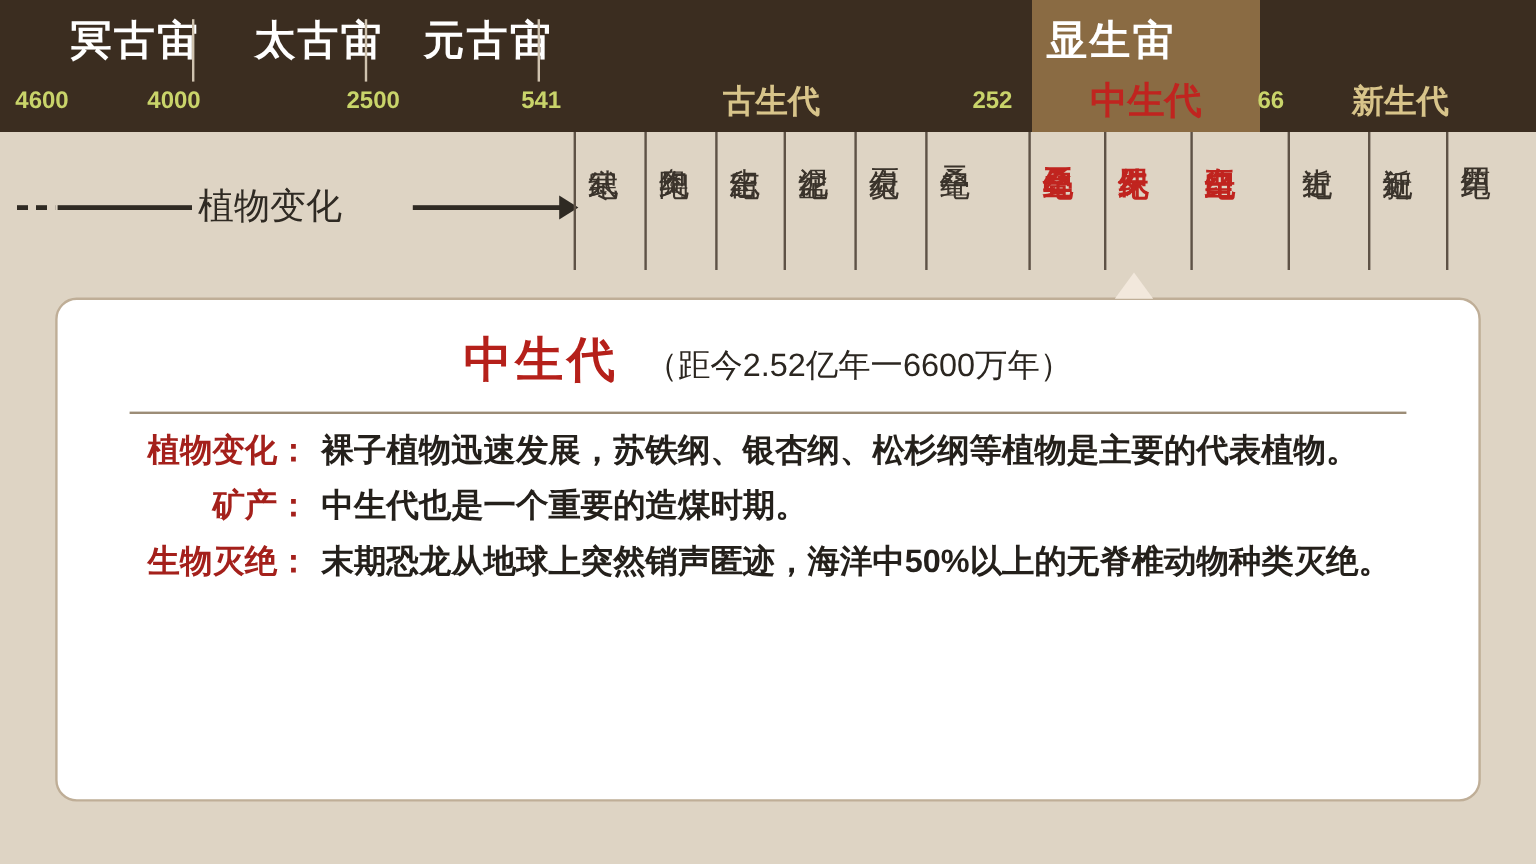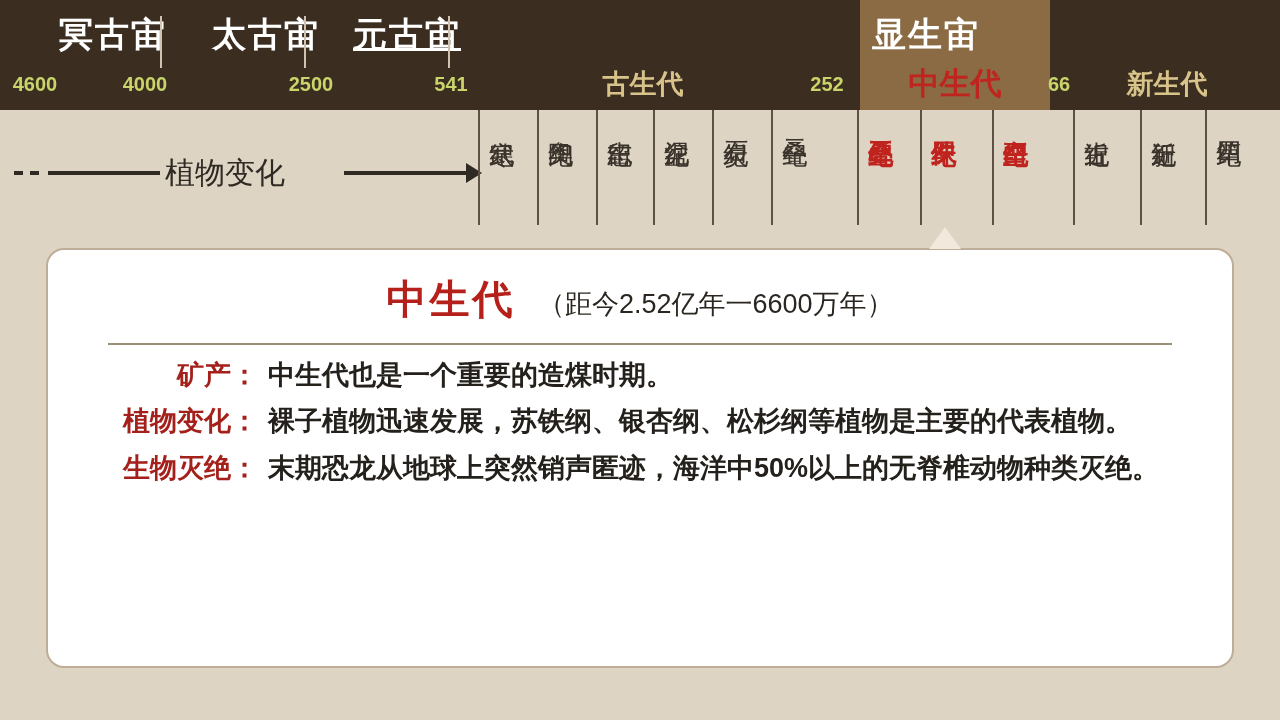--- a/index.html
+++ b/index.html
@@ -229,21 +229,21 @@
 </style>
 </head>
 <body>
 
 <div class="eon-bar">
   <div class="eon-highlight"></div>
 
   <div class="eon-names">
     <div class="eon-name" style="left:0px;width:160px;">冥古宙</div>
     <div class="eon-name" style="left:162px;width:142px;">太古宙</div>
-    <div class="eon-name" style="left:306px;width:136px;text-decoration:underline;">元古宙</div>
+    <div class="eon-name" style="left:306px;width:136px;">元古宙</div>
     <div class="eon-name" style="left:474px;width:838px;">显生宙</div>
 
     <div class="eon-div" style="left:160px;"></div>
     <div class="eon-div" style="left:304px;"></div>
     <div class="eon-div" style="left:448px;"></div>
   </div>
 
   <div class="era-row">
     <div class="era-name" style="left:490px;width:306px;">古生代</div>
     <div class="era-name mesozoic" style="left:860px;width:190px;">中生代</div>
@@ -285,25 +285,25 @@
 
 <div class="card">
   <div class="card-title-row">
     <span class="card-title">中生代</span>
     <span class="card-sub">（距今2.52亿年一6600万年）</span>
   </div>
   <div class="card-rule"></div>
 
   <div class="rows">
     <div class="row">
+      <div class="row-label">植物变化：</div>
+      <div class="row-text">裸子植物迅速发展，苏铁纲、银杏纲、松杉纲等植物是主要的代表植物。</div>
+    </div>
+    <div class="row">
       <div class="row-label">矿产：</div>
       <div class="row-text">中生代也是一个重要的造煤时期。</div>
-    </div>
-    <div class="row">
-      <div class="row-label">植物变化：</div>
-      <div class="row-text">裸子植物迅速发展，苏铁纲、银杏纲、松杉纲等植物是主要的代表植物。</div>
     </div>
     <div class="row">
       <div class="row-label">生物灭绝：</div>
       <div class="row-text">末期恐龙从地球上突然销声匿迹，海洋中50%以上的无脊椎动物种类灭绝。</div>
     </div>
   </div>
 </div>
 
 </body></html>

